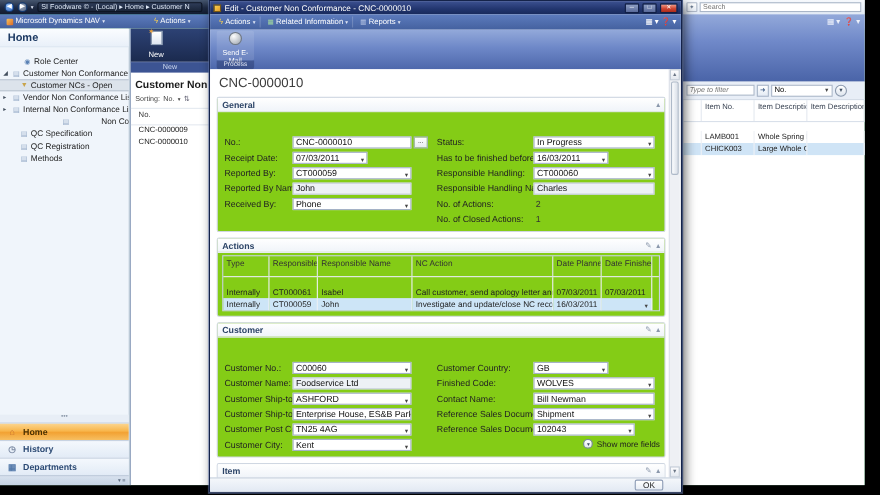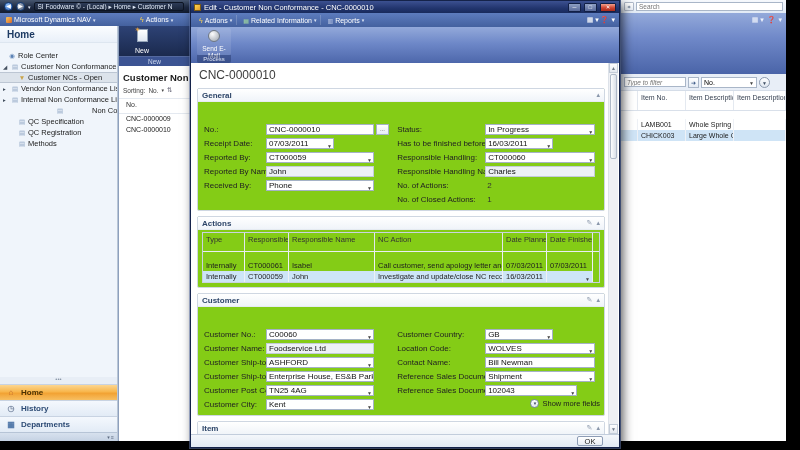--- a/index.html
+++ b/index.html
@@ -165,21 +165,21 @@
     <div class="mb-item" style="left:136px;">
       <span class="bolt">ϟ</span>
       <span>Actions</span>
       <span class="caret">▾</span>
     </div>
   </div>
 
   <div id="sidebar">
     <div id="sb-head">Home</div>
     <div id="nav-tree">
-        <div class="tree-row" style="padding-left: 0;">
+        <div class="tree-row" style="padding-left: 13px;">
           <span class="expander"></span>
           <span class="t-ico ico-person">◉</span>
           <span>Role Center</span>
         </div>
         <div class="tree-row">
           <span class="expander">◢</span>
           <span class="t-ico ico-list">▤</span>
           <span>Customer Non Conformance List</span>
         </div>
         <div class="tree-row sel" style="padding-left: 10px;">
@@ -474,21 +474,21 @@
                 <span class="flabel">Customer City:</span>
                 <div class="box" style="width: 108px;"><span>Kent</span><span class="caret2">▼</span></div>
               </div>
             </div>
             <div class="fcol right">
               <div class="frow">
                 <span class="flabel">Customer Country:</span>
                 <div class="box" style="width: 68px;"><span>GB</span><span class="caret2">▼</span></div>
               </div>
               <div class="frow">
-                <span class="flabel">Location Code:</span>
+                <span class="flabel">Finished Code:</span>
                 <div class="box" style="width: 110px;"><span>WOLVES</span><span class="caret2">▼</span></div>
               </div>
               <div class="frow">
                 <span class="flabel">Contact Name:</span>
                 <div class="box" style="width: 110px;"><span>Bill Newman</span></div>
               </div>
               <div class="frow">
                 <span class="flabel">Reference Sales Document Type:</span>
                 <div class="box" style="width: 110px;"><span>Shipment</span><span class="caret2">▼</span></div>
               </div>

